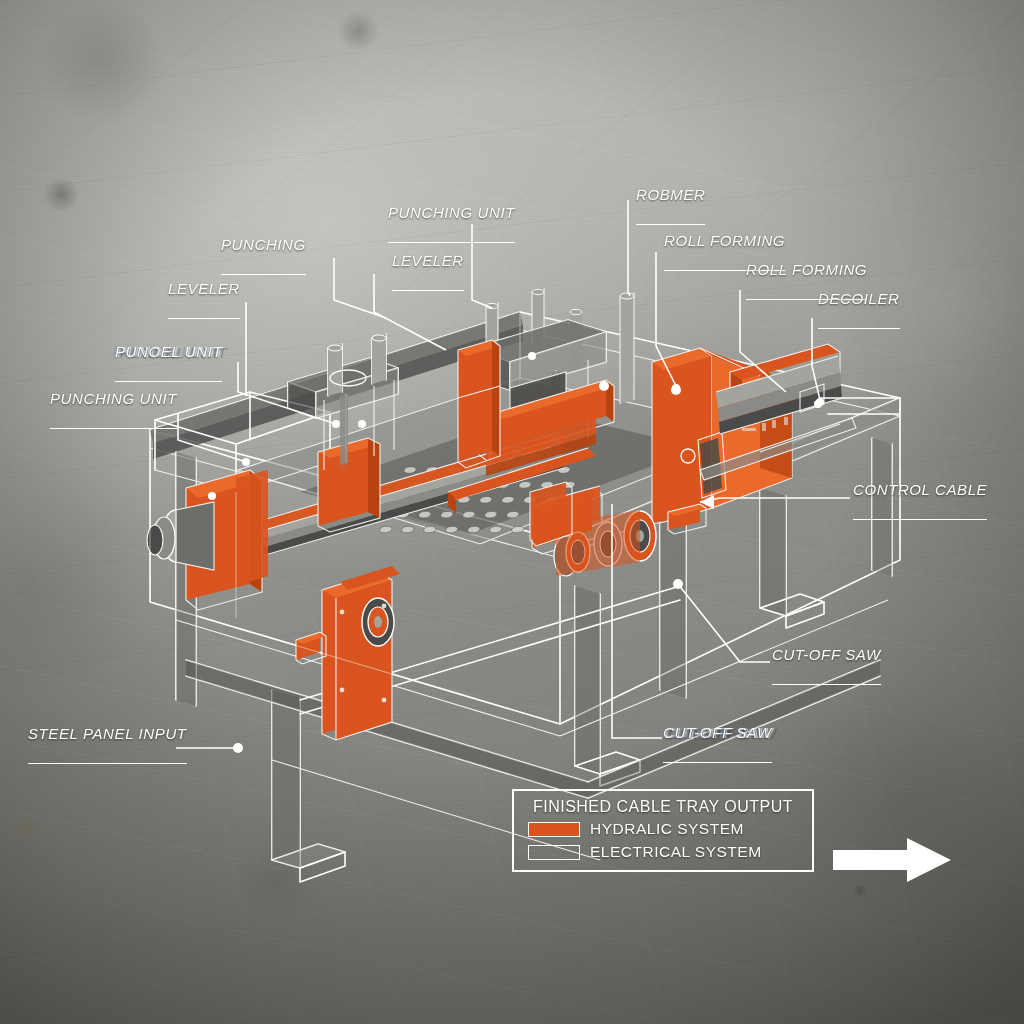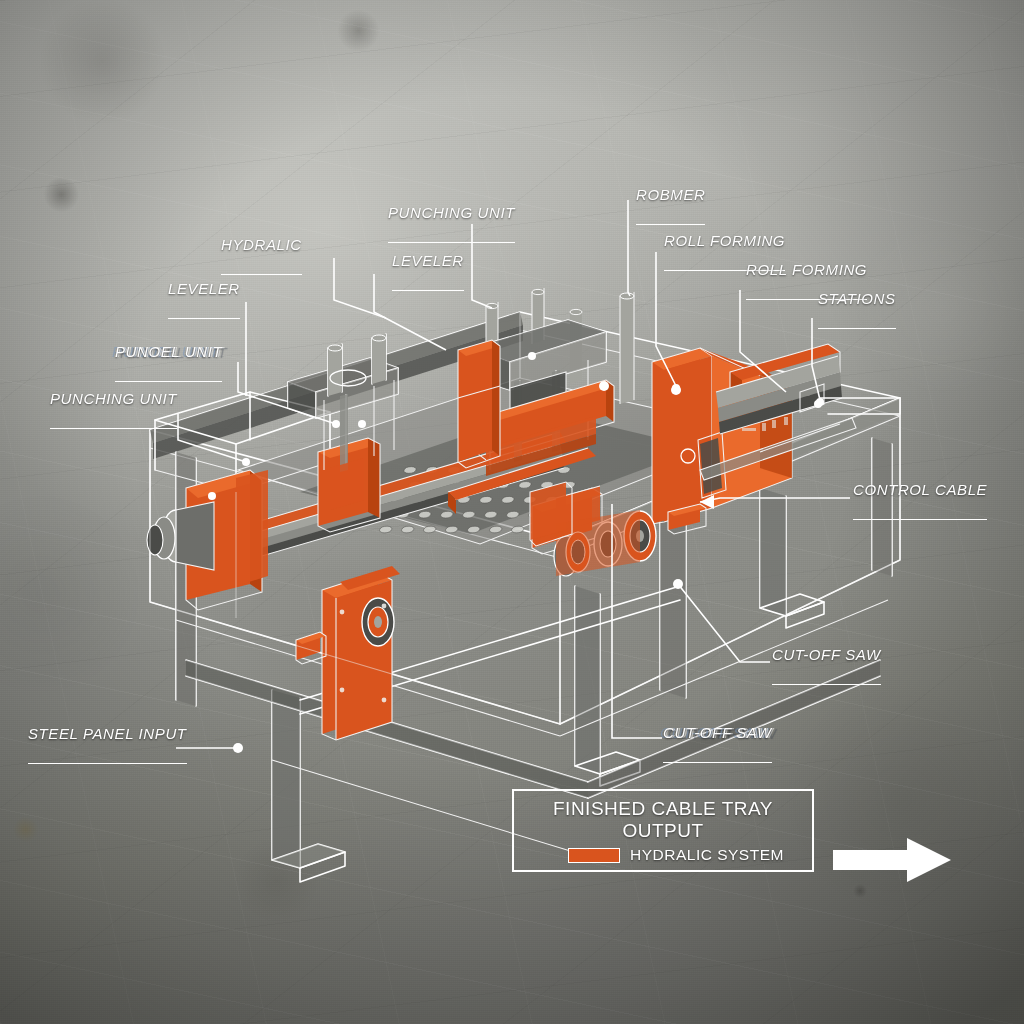--- a/index.html
+++ b/index.html
@@ -97,25 +97,25 @@
   #leaders polygon{fill:#ffffff;}
 
   
   #legend{
     position:absolute;left:512px;top:789px;width:302px;height:83px;
     border:2px solid #ffffff;
     box-sizing:border-box;
     padding:5px 0 0 0;
   }
   #legend .lg-title{
-    color:#fff;font-size:19px;letter-spacing:.5px;text-align:center;
+    color:#fff;font-size:16px;letter-spacing:.5px;text-align:center;
     text-shadow:0 1px 2px rgba(0,0,0,.55);
     margin:2px 0 4px 0;
   }
-  #legend .lg-row{display:flex;align-items:center;gap:10px;padding:0 16px 0 14px;margin-bottom:5px;margin-left:40px;}
+  #legend .lg-row{display:flex;align-items:center;gap:10px;padding:0 16px 0 14px;margin-bottom:5px;}
   #legend .sw{width:52px;height:15px;box-sizing:border-box;border:1.6px solid #ffffff;flex:0 0 auto;}
   #legend .sw.orange{background:#d9541e;}
   #legend .sw.outline{background:transparent;}
   #legend .lg-label{color:#fff;font-size:15.5px;letter-spacing:.5px;text-shadow:0 1px 2px rgba(0,0,0,.55);}
 
   #flow-arrow{position:absolute;left:833px;top:836px;width:120px;height:48px;}
 </style>
 </head>
 <body>
 
@@ -498,21 +498,21 @@
 
   <div class="callout glitch" style="left:115px;top:334px;">
     <span class="ctext">PUNOEL UNIT</span>
   </div>
 
   <div class="callout" style="left:168px;top:280px;">
     <span class="ctext">LEVELER</span>
   </div>
 
   <div class="callout" style="left:221px;top:236px;">
-    <span class="ctext">HYDRALIC</span>
+    <span class="ctext">PUNCHING</span>
   </div>
 
   <div class="callout" style="left:392px;top:252px;">
     <span class="ctext">LEVELER</span>
   </div>
 
   <div class="callout" style="left:388px;top:204px;">
     <span class="ctext">PUNCHING UNIT</span>
   </div>
 
@@ -522,21 +522,21 @@
 
   <div class="callout" style="left:664px;top:232px;">
     <span class="ctext">ROLL FORMING</span>
   </div>
 
   <div class="callout" style="left:746px;top:261px;">
     <span class="ctext">ROLL FORMING</span>
   </div>
 
   <div class="callout" style="left:818px;top:290px;">
-    <span class="ctext">STATIONS</span>
+    <span class="ctext">DECOILER</span>
   </div>
 
   <div class="callout" style="left:853px;top:481px;">
     <span class="ctext">CONTROL CABLE</span>
   </div>
 
   <div class="callout" style="left:772px;top:646px;">
     <span class="ctext">CUT-OFF SAW</span>
   </div>
 
@@ -549,19 +549,23 @@
   </div>
 
   <div id="legend">
     <div class="lg-title">FINISHED CABLE TRAY OUTPUT</div>
 
     <div class="lg-row">
       <span class="sw orange"></span>
       <span class="lg-label">HYDRALIC SYSTEM</span>
     </div>
 
+    <div class="lg-row">
+      <span class="sw outline"></span>
+      <span class="lg-label">ELECTRICAL SYSTEM</span>
+    </div>
   </div>
 
   <svg id="flow-arrow" viewBox="0 0 120 48">
     <polygon points="0,14 74,14 74,2 118,24 74,46 74,34 0,34" fill="#ffffff"></polygon>
   </svg>
 
 </div>
 
 </body></html>

